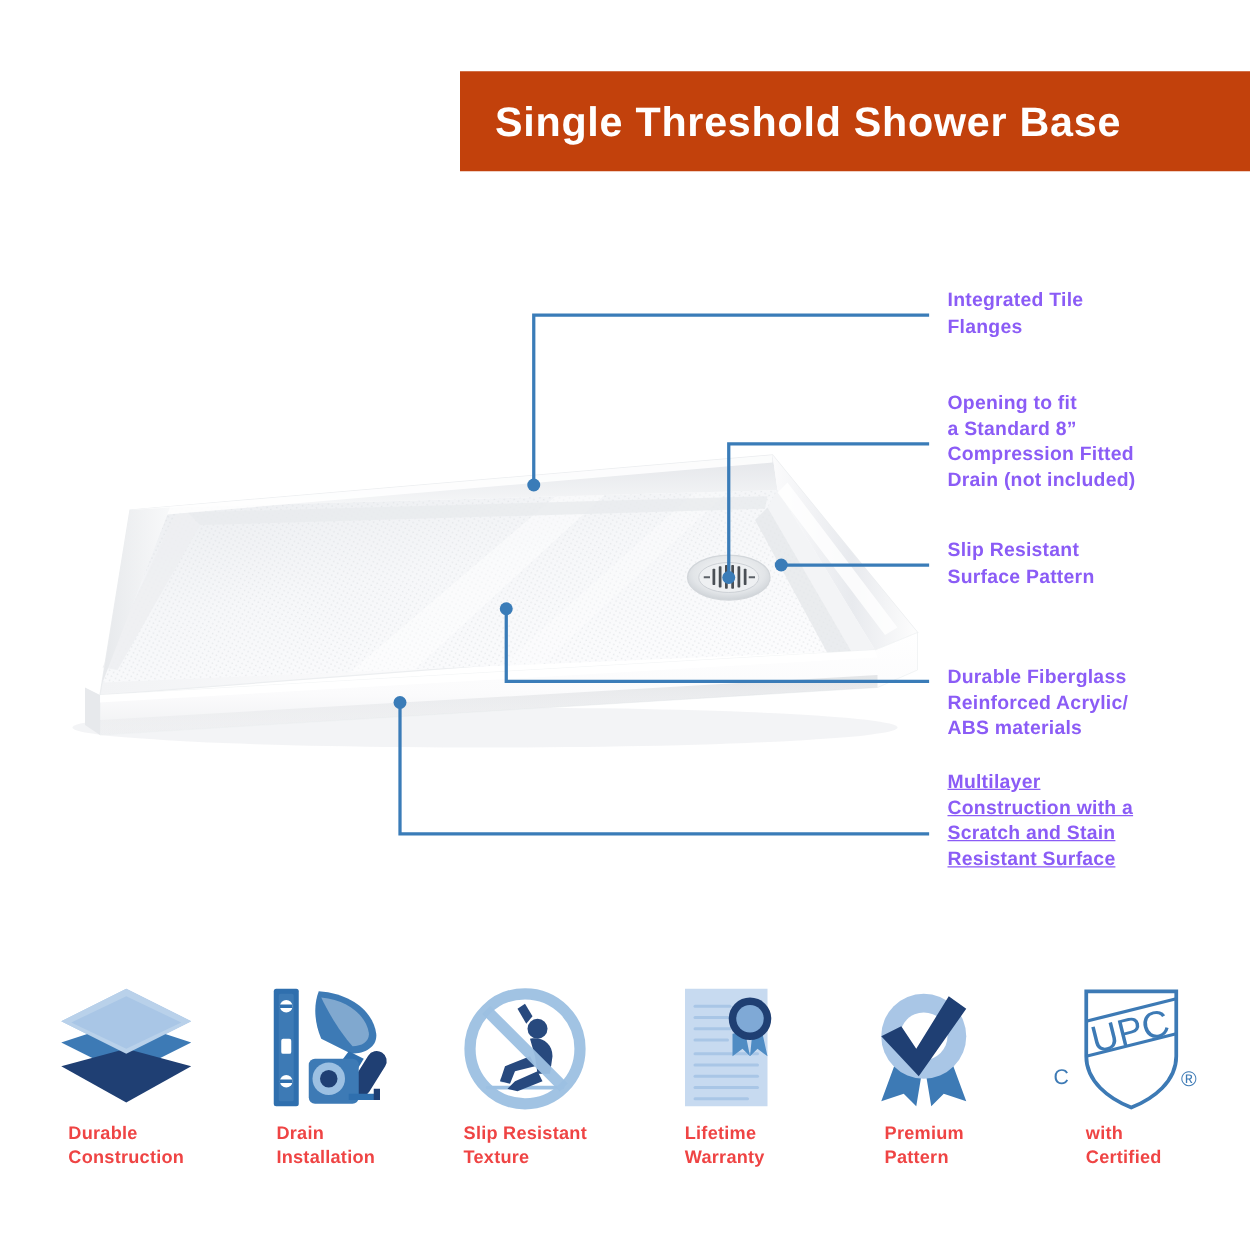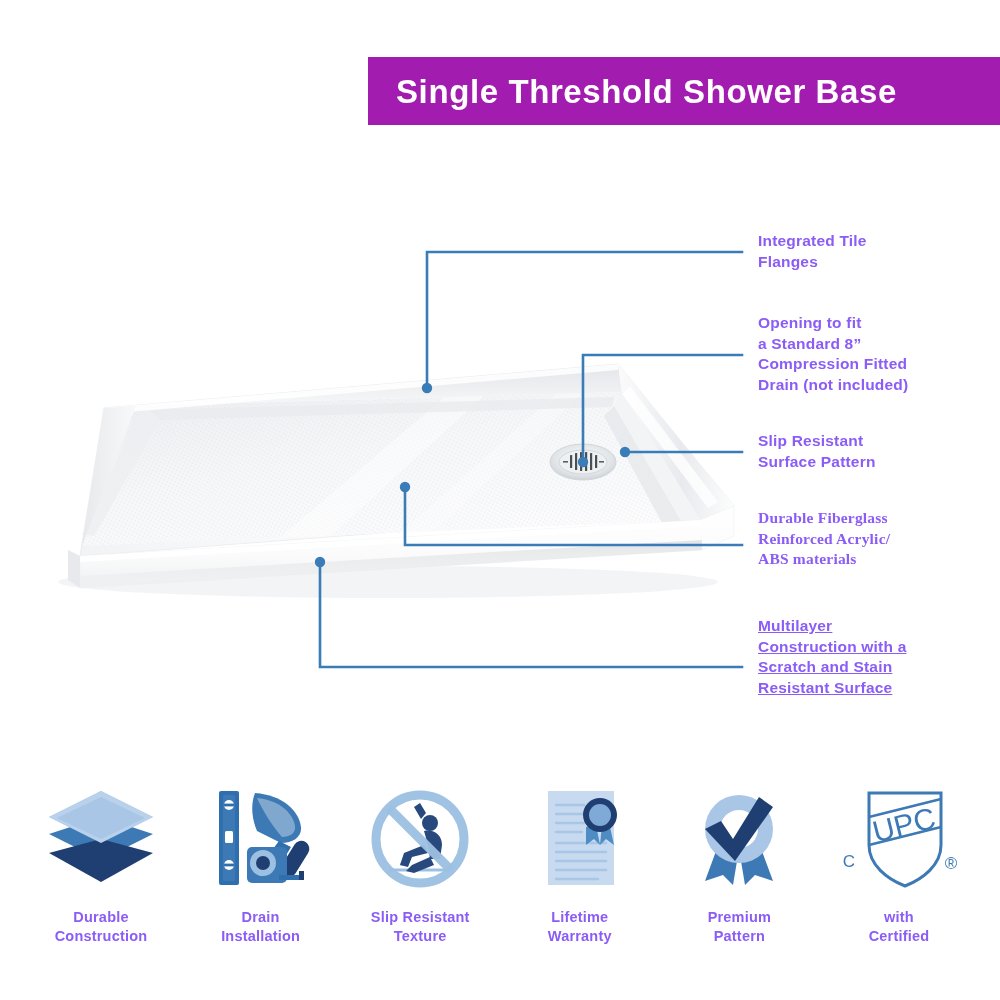--- a/index.html
+++ b/index.html
@@ -24,22 +24,22 @@
     background: #ffffff;
     overflow: hidden;
   }
 
   
   #header-banner {
     position: absolute;
     left: 368px;
     top: 57px;
     width: 632px;
-    height: 68px;
-    background: #a21caf;
+    height: 80px;
+    background: #c2410c;
     display: flex;
     align-items: center;
     box-sizing: border-box;
     padding-left: 28px;
   }
   #header-title {
     color: #ffffff;
     font-size: 33px;
     font-weight: bold;
     letter-spacing: 0.6px;
@@ -63,21 +63,21 @@
     color: #8b5cf6;
     font-size: 15.5px;
     font-weight: bold;
     line-height: 1.33;
     letter-spacing: 0.2px;
     white-space: pre-line;
   }
   #callout-label-0 { left: 758px; top: 231px; }
   #callout-label-1 { left: 758px; top: 313px; }
   #callout-label-2 { left: 758px; top: 431px; }
-  #callout-label-3 { left: 758px; top: 508px; font-family: Liberation Serif, serif; }
+  #callout-label-3 { left: 758px; top: 532px; }
   #callout-label-4 { left: 758px; top: 616px; text-decoration: underline; }
 
   #callouts-svg {
     position: absolute;
     left: 0;
     top: 0;
     width: 1000px;
     height: 1000px;
     pointer-events: none;
   }
@@ -101,23 +101,21 @@
     flex-direction: column;
     align-items: center;
   }
   .feature-icon {
     height: 118px;
     display: flex;
     align-items: center;
     justify-content: center;
   }
   .feature-label {
-    margin-top: 10px;
-    text-align: center;
-    color: #8b5cf6;
+    color: #ef4444;
     font-size: 14.5px;
     font-weight: bold;
     line-height: 1.3;
     letter-spacing: 0.2px;
     white-space: pre-line;
   }
 </style>
 </head>
 <body>
 

